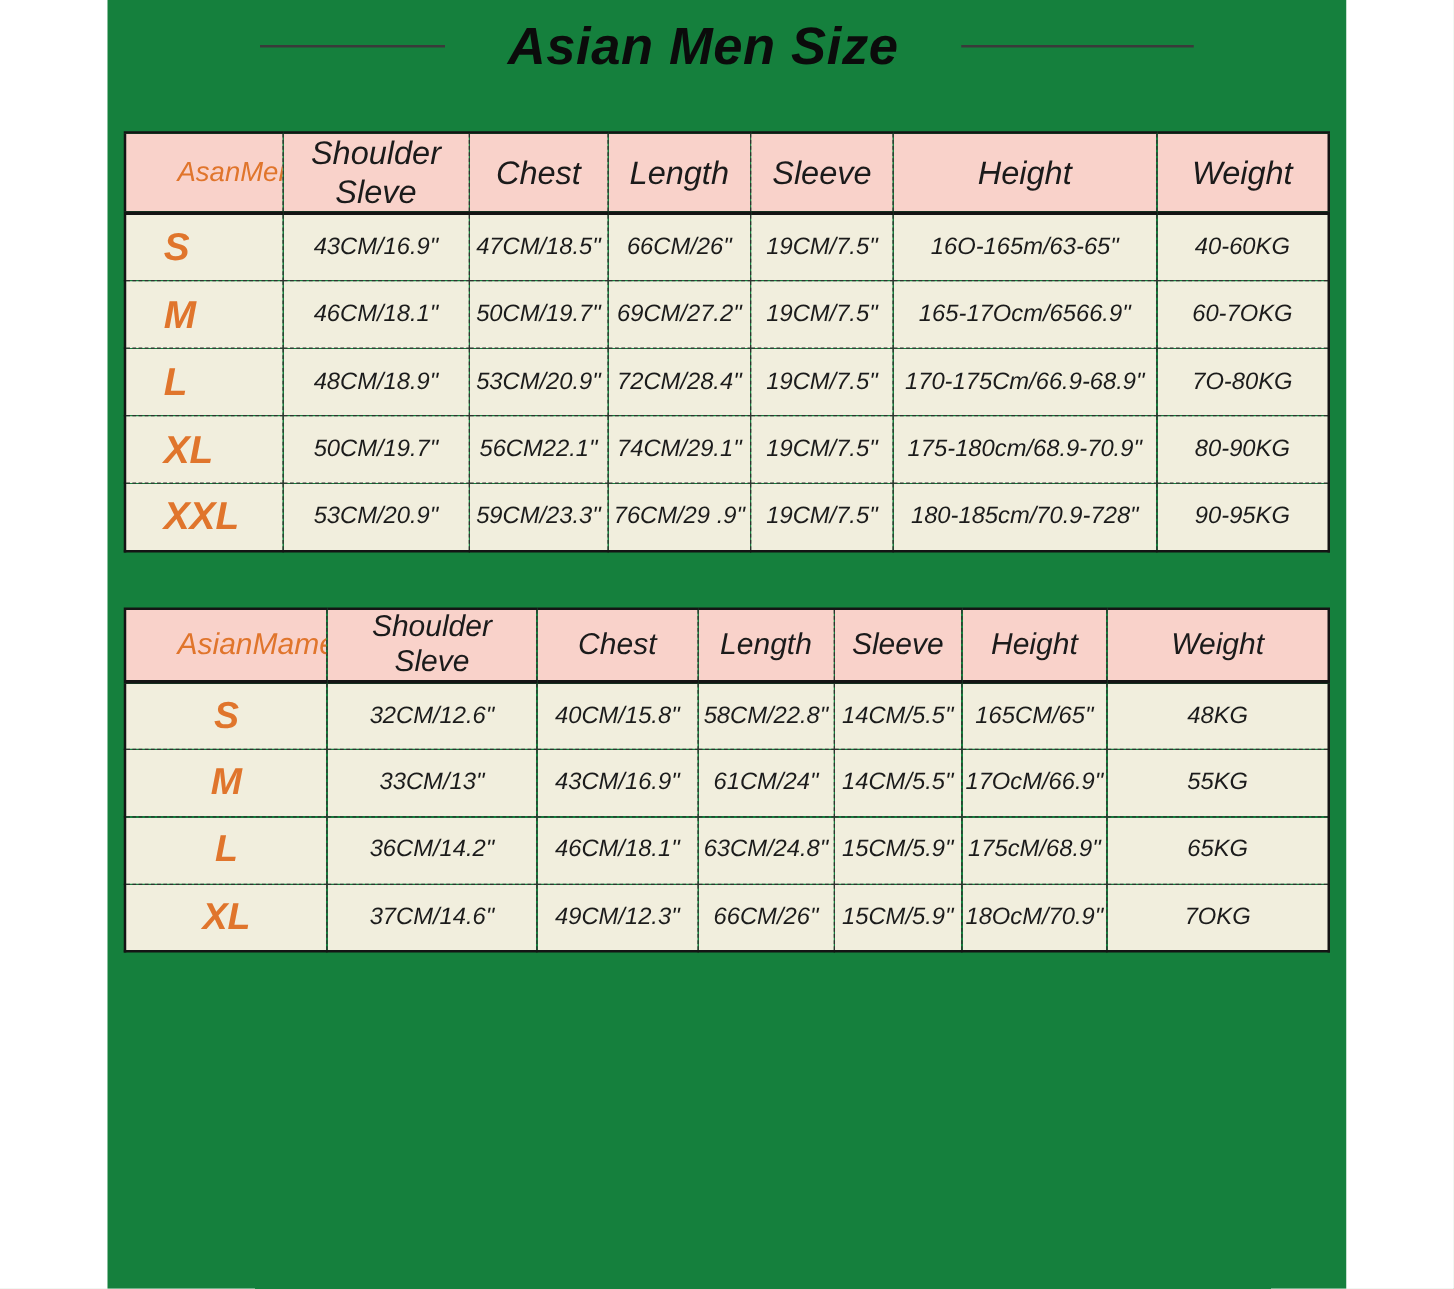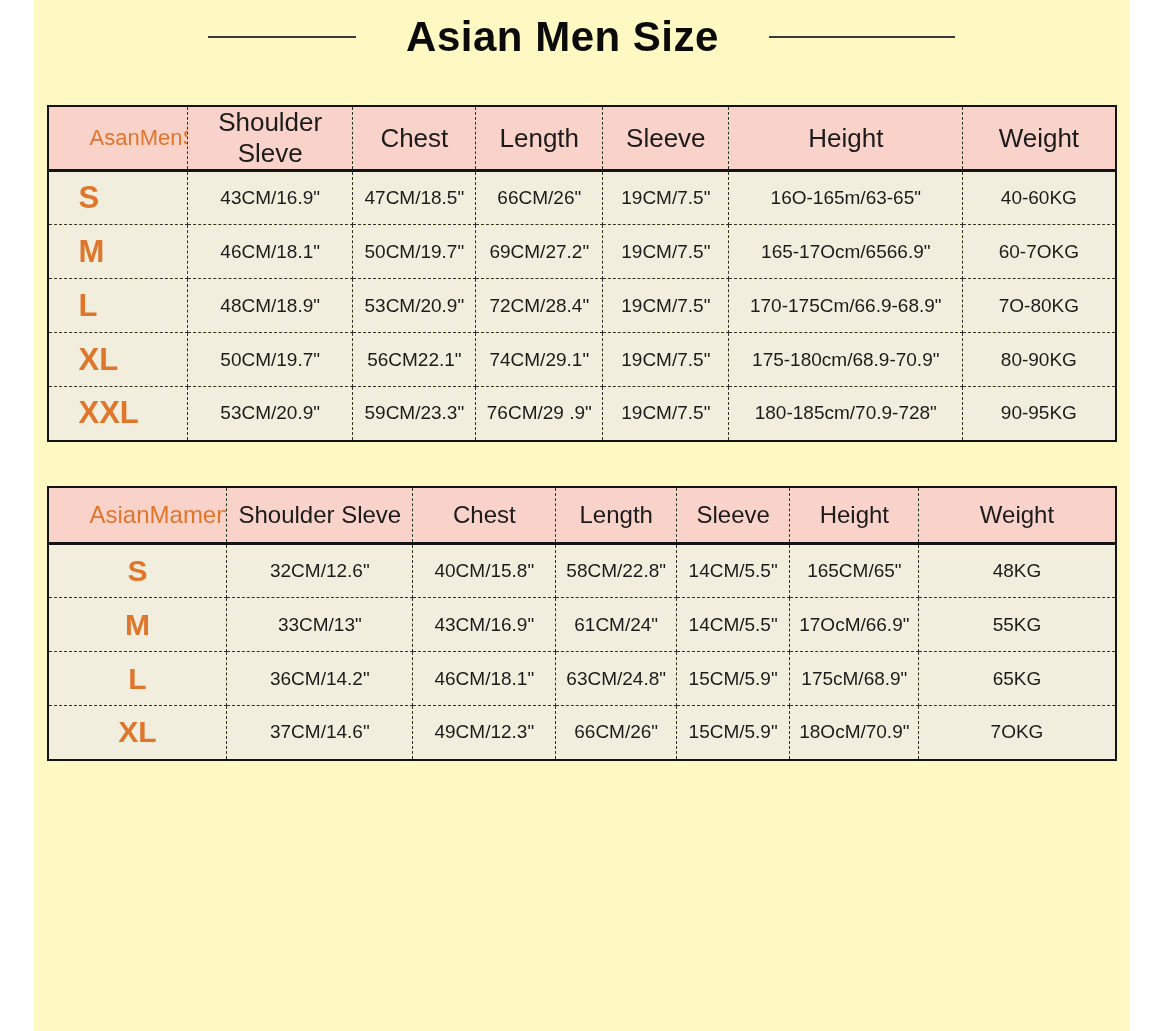--- a/index.html
+++ b/index.html
@@ -1,23 +1,24 @@
 <!DOCTYPE html>
 <html style="--header-bg: #f9d2ca; --body-bg: #f1eedd; --accent: #e0752c;"><head>
 <meta charset="utf-8">
 <style>
   * { box-sizing: border-box; }
   html, body { margin: 0; padding: 0; background: #ffffff; }
   body { font-family: "Liberation Sans", sans-serif; }
   .page {
-    width: 1096px;
+    width: 991px;
     min-height: 1031px;
     margin: 0 auto;
     padding: 12px 13px 0 13px;
-    background: #fef9c3;
+    background: #15803d;
+    font-style: italic;
   }
   .section-title {
     display: flex;
     align-items: center;
     justify-content: center;
     gap: 50px;
     height: 50px;
   }
   .title-text {
     font-size: 42px;

